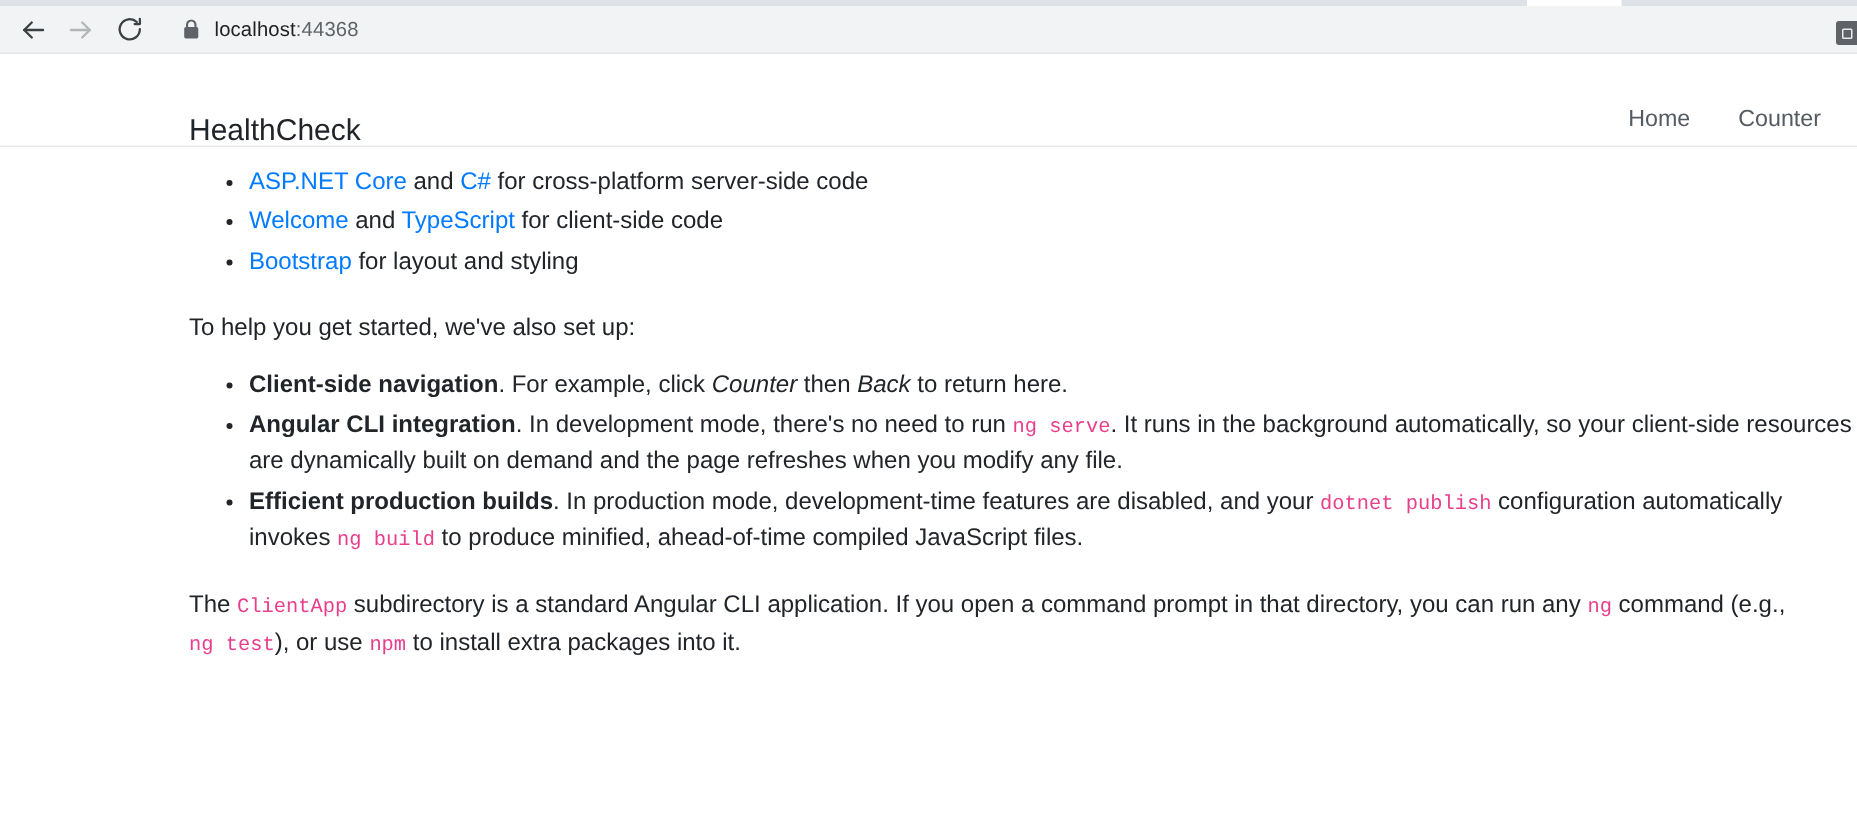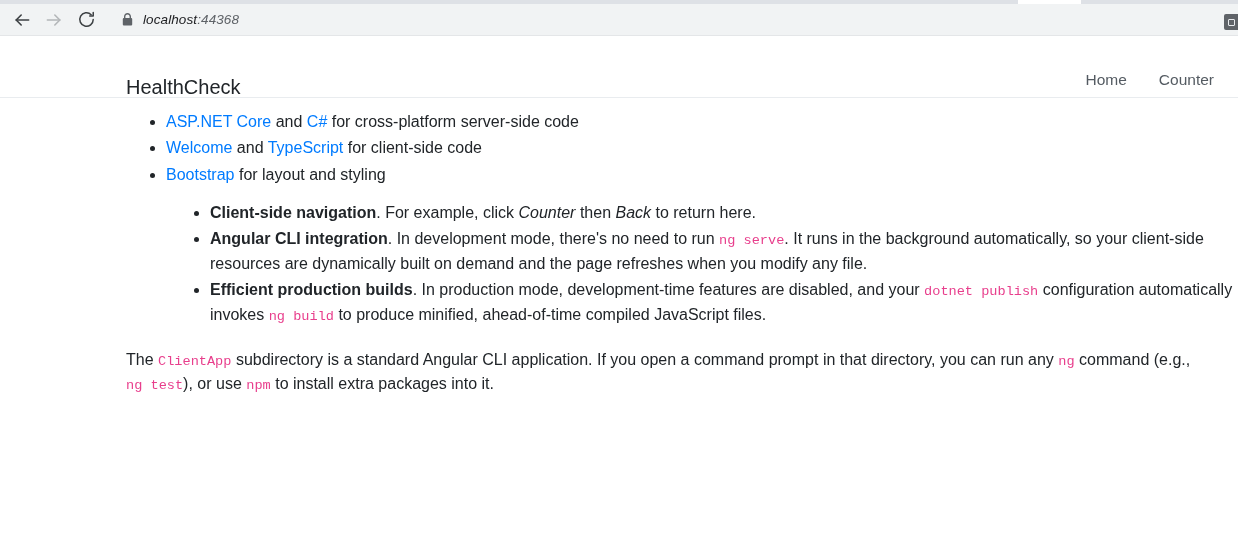--- a/index.html
+++ b/index.html
@@ -68,21 +68,20 @@
     max-width: 1090px;
     cursor: text;
   }
   #lock-icon { flex: 0 0 auto; margin-right: 10px; display: block; }
   #url-text {
     font-size: 13.5px;
     color: #5f6368;
     white-space: nowrap;
     letter-spacing: .1px;
     line-height: 24px;
-    font-style: italic;
   }
   #url-text .host { color: #202124; }
   #url-text .port { color: #5f6368; }
 
   #chrome-right-icon {
     position: absolute;
     right: 0;
     top: 10px;
     width: 14px;
     height: 16px;
@@ -165,21 +164,21 @@
   code.inline-code {
     font-family: "Liberation Mono", "DejaVu Sans Mono", monospace;
     font-size: 13.6px;
     color: #e83e8c;
     white-space: pre;
   }
   b.lead-term { font-weight: 700; color: #212529; }
   i.em-term { font-style: italic; }
 
   #features-list { margin-top: 14px; }
-  #features-list li { margin-bottom: 2px; margin-left: 44px; }
+  #features-list li { margin-bottom: 2px; }
 </style>
 </head>
 <body>
 
 <div id="browser-chrome">
 
   <div id="tabstrip-remnant">
     <div class="tab-edge e1"></div>
     <div class="tab-edge e2"></div>
   </div>
@@ -232,20 +231,21 @@
 <main id="content">
 
 
 
   <ul class="body-list" id="built-with-list">
       <li><a class="doc-link">ASP.NET Core</a><span> and </span><a class="doc-link">C#</a><span> for cross-platform server-side code</span></li>
       <li><a class="doc-link">Welcome</a><span> and </span><a class="doc-link">TypeScript</a><span> for client-side code</span></li>
       <li><a class="doc-link">Bootstrap</a><span> for layout and styling</span></li>
     </ul>
 
+  <p class="body-text">To help you get started, we've also set up:</p>
 
   <ul class="body-list" id="features-list">
       <li><b class="lead-term">Client-side navigation</b><span>. For example, click </span><i class="em-term">Counter</i><span> then </span><i class="em-term">Back</i><span> to return here.</span></li>
       <li><b class="lead-term">Angular CLI integration</b><span>. In development mode, there's no need to run </span><code class="inline-code">ng serve</code><span>. It runs in the background automatically, so your client-side resources are dynamically built on demand and the page refreshes when you modify any file.</span></li>
       <li><b class="lead-term">Efficient production builds</b><span>. In production mode, development-time features are disabled, and your </span><code class="inline-code">dotnet publish</code><span> configuration automatically invokes </span><code class="inline-code">ng build</code><span> to produce minified, ahead-of-time compiled JavaScript files.</span></li>
     </ul>
 
   <p class="body-text" id="closing-paragraph"><span>The </span><code class="inline-code">ClientApp</code><span> subdirectory is a standard Angular CLI application. If you open a command prompt in that directory, you can run any </span><code class="inline-code">ng</code><span> command (e.g., </span><code class="inline-code">ng test</code><span>), or use </span><code class="inline-code">npm</code><span> to install extra packages into it.</span></p>
 
 </main>

